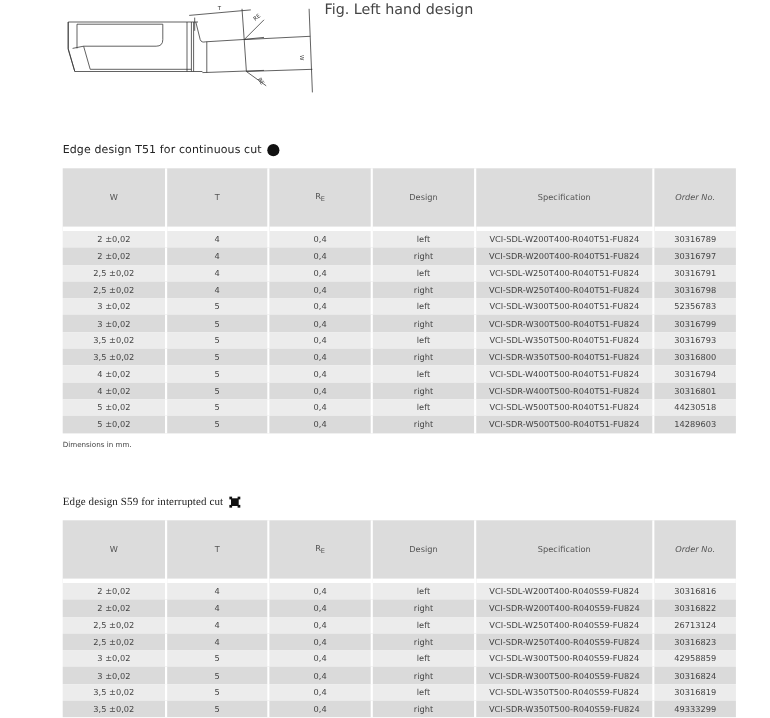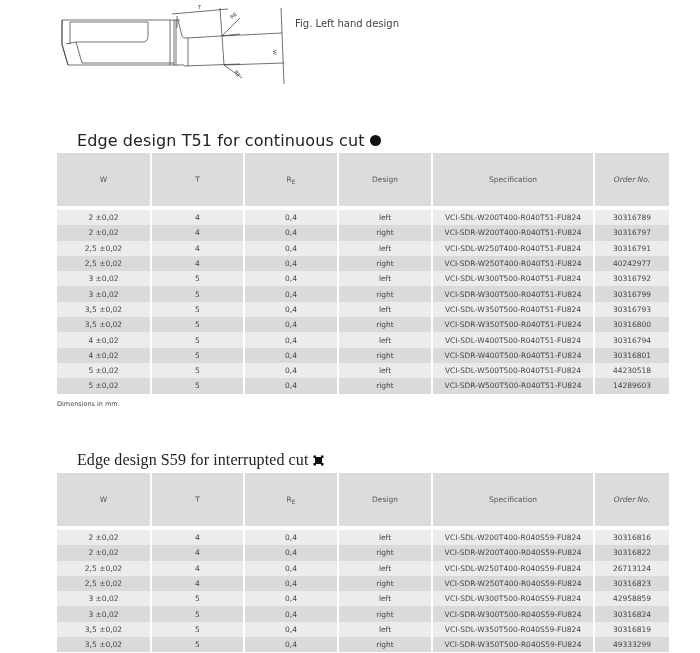--- a/index.html
+++ b/index.html
@@ -3,27 +3,27 @@
 <meta charset="utf-8">
 <style>
   html, body { margin: 0; padding: 0; background: #ffffff; }
   body {
     width: 700px; height: 653px; position: relative; overflow: hidden;
     font-family: "DejaVu Sans", "Liberation Sans", sans-serif;
     color: #333333;
   }
   .drawing { position: absolute; left: 50px; top: 0; width: 250px; height: 90px; }
   .fig-caption {
-    position: absolute; left: 295px; top: 18px;
-    font-size: 10px; color: #444;
+    position: absolute; left: 295px; top: 2px;
+    font-size: 13px; color: #444;
   }
   .section-title {
     position: absolute; left: 57px;
-    font-size: 16px; color: #222; letter-spacing: 0.1px;
-    display: flex; align-items: center; gap: 5px; margin-left: 20px;
+    font-size: 10px; color: #222; letter-spacing: 0.1px;
+    display: flex; align-items: center; gap: 5px;
   }
   .dot-icon {
     display: inline-block; width: 11px; height: 11px; border-radius: 50%;
     background: #111;
   }
   .interrupt-icon { display: inline-block; width: 11px; height: 11px; }
   table.spec {
     position: absolute; left: 57px; width: 612px;
     border-collapse: separate; border-spacing: 0;
     font-size: 7.5px; color: #444;
@@ -146,29 +146,29 @@
         <td>left</td>
         <td>VCI-SDL-W250T400-R040T51-FU824</td>
         <td>30316791</td>
       </tr>
       <tr>
         <td>2,5 ±0,02</td>
         <td>4</td>
         <td>0,4</td>
         <td>right</td>
         <td>VCI-SDR-W250T400-R040T51-FU824</td>
-        <td>40242977</td>
+        <td>30316798</td>
       </tr>
       <tr>
         <td>3 ±0,02</td>
         <td>5</td>
         <td>0,4</td>
         <td>left</td>
         <td>VCI-SDL-W300T500-R040T51-FU824</td>
-        <td>30316792</td>
+        <td>52356783</td>
       </tr>
       <tr>
         <td>3 ±0,02</td>
         <td>5</td>
         <td>0,4</td>
         <td>right</td>
         <td>VCI-SDR-W300T500-R040T51-FU824</td>
         <td>30316799</td>
       </tr>
       <tr>

